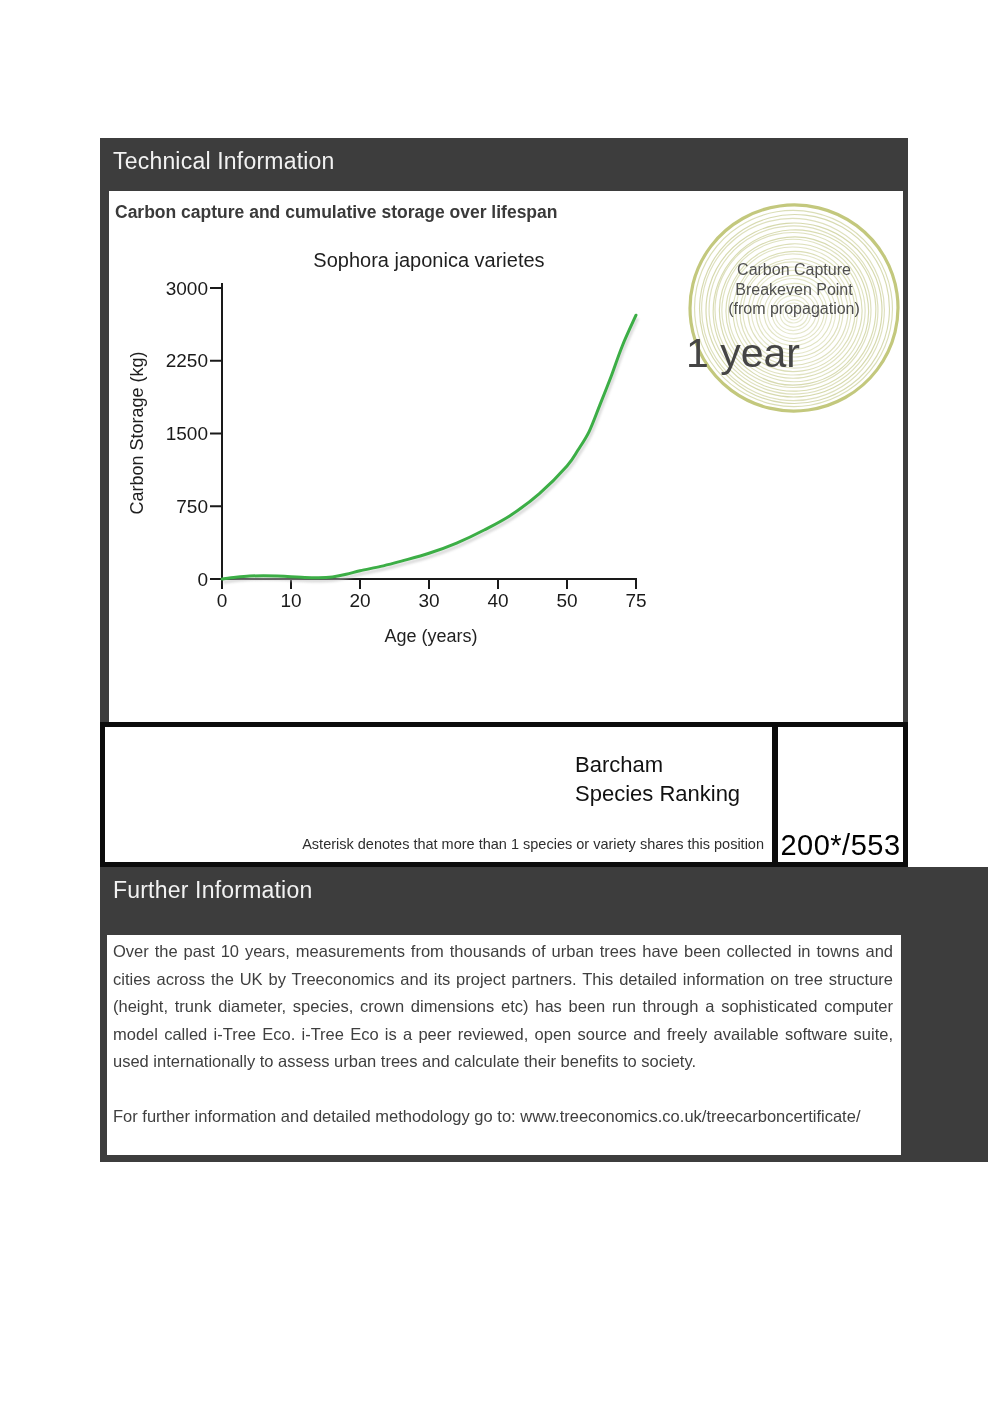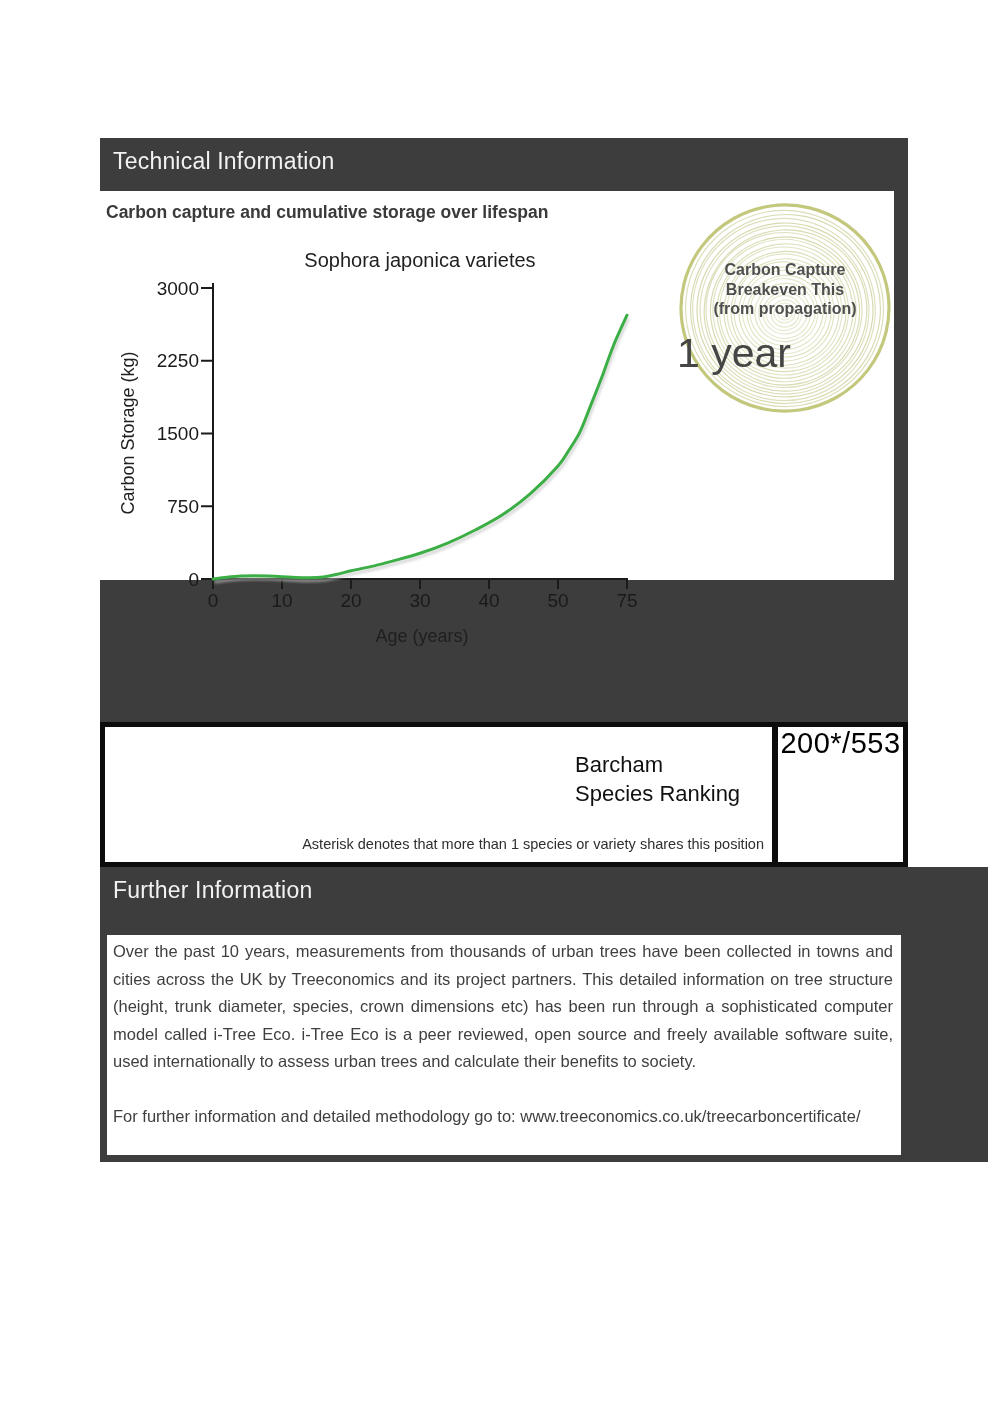--- a/index.html
+++ b/index.html
@@ -13,47 +13,47 @@
     --badge-text:#4f4f4f;
   }
   *{box-sizing:border-box;margin:0;padding:0;}
   html,body{background:#ffffff;}
   body{font-family:"Liberation Sans","DejaVu Sans",sans-serif;color:var(--body-text);}
   .page{position:relative;width:1004px;height:1421px;background:#ffffff;overflow:hidden;}
 
   
   .tech-section{position:absolute;left:100px;top:138px;width:808px;height:584px;background:var(--section-bar);}
   .section-title{position:absolute;left:13px;top:10px;font-size:23px;letter-spacing:.2px;color:var(--header-text);}
-  .tech-box{position:absolute;left:0;top:53px;width:794px;height:389px;background:#ffffff;}
+  .tech-box{position:absolute;left:9px;top:53px;width:794px;height:531px;background:#ffffff;}
   .box-subtitle{position:absolute;left:6px;top:11px;font-size:17.5px;font-weight:bold;color:#3a3a3a;}
   .chart-svg{position:absolute;left:0;top:0;width:794px;height:531px;}
   .chart-title-text{font-size:20px;fill:#1f1f1f;text-anchor:middle;}
   .axis-title{font-size:18px;fill:#1f1f1f;text-anchor:middle;}
   .tick-label{font-size:19px;fill:#1a1a1a;}
   .tick-x{text-anchor:middle;}
   .tick-y{text-anchor:end;}
   .ax{stroke:#1a1a1a;stroke-width:2;stroke-linecap:square;fill:none;}
   .curve{stroke:var(--curve-green);stroke-width:3;fill:none;stroke-linecap:round;}
   .curve-shadow{stroke:#bfbfbf;stroke-width:3.5;fill:none;opacity:.55;}
   .chart-desc{position:absolute;left:6px;top:479px;width:779px;font-size:15.5px;line-height:22px;color:var(--body-text);}
 
   
   .badge{position:absolute;left:577px;top:7px;width:216px;height:216px;}
   .badge svg{position:absolute;left:0;top:0;}
   .ring{fill:none;stroke:var(--ring);stroke-width:1.15;}
   .ring-outer{fill:none;stroke:var(--ring-outer);stroke-width:3.2;}
-  .badge-text{position:absolute;left:0;top:62px;width:100%;text-align:center;font-size:16px;font-weight:bold;line-height:19.5px;color:var(--badge-text);}
+  .badge-text{position:absolute;left:0;top:62px;width:100%;text-align:center;font-size:16px;font-weight:normal;line-height:19.5px;color:var(--badge-text);}
   .badge-value{position:absolute;left:0;top:132px;width:100%;font-size:41px;font-weight:400;color:#454545;}
 
   
   .rank-row{position:absolute;left:100px;top:722px;width:808px;height:145px;background:#ffffff;border:5px solid var(--border-black);display:flex;}
   .rank-left{position:relative;flex:1 1 auto;}
   .rank-name{position:absolute;left:470px;top:23px;font-size:22px;line-height:29px;color:#111111;}
   .rank-note{position:absolute;right:8px;bottom:10px;font-size:14.5px;color:#2e2e2e;}
-  .rank-right{width:131px;border-left:6px solid var(--border-black);display:flex;align-items:flex-start;justify-content:center;}
+  .rank-right{width:131px;border-left:6px solid var(--border-black);display:flex;align-items:flex-end;justify-content:center;}
   .rank-value{font-size:29px;color:#000000;letter-spacing:.5px;}
 
   
   .further-section{position:absolute;left:100px;top:867px;width:888px;height:295px;background:var(--section-bar);}
   .further-box{position:absolute;left:7px;top:68px;width:794px;height:220px;background:#ffffff;padding:3px 8px 4px 6px;}
   .further-para{font-size:16.5px;line-height:27.5px;text-align:justify;color:var(--body-text);}
   .further-link{margin-top:27px;font-size:16.5px;line-height:27.5px;color:var(--body-text);}
 </style>
 </head>
 <body>
@@ -134,21 +134,21 @@
           <ellipse class="ring" style="opacity:.38" cx="107.5" cy="115" rx="26" ry="25.5" transform="rotate(18 107.5 115)"></ellipse>
           <ellipse class="ring" style="opacity:.42" cx="108" cy="115" rx="22" ry="21" transform="rotate(-6 108 115)"></ellipse>
           <ellipse class="ring" style="opacity:.36" cx="107" cy="115" rx="18" ry="17.5" transform="rotate(12 107 115)"></ellipse>
           <ellipse class="ring" style="opacity:.4" cx="108" cy="115.5" rx="14" ry="13.5" transform="rotate(-15 108 115.5)"></ellipse>
           <ellipse class="ring" style="opacity:.34" cx="107.5" cy="115" rx="10.5" ry="10" transform="rotate(6 107.5 115)"></ellipse>
           <ellipse class="ring" style="opacity:.36" cx="108" cy="115.5" rx="7" ry="6.5"></ellipse>
           <ellipse class="ring" style="opacity:.3" cx="108" cy="115.5" rx="4" ry="3.5"></ellipse>
         </svg>
         <div class="badge-text">
           <div>Carbon Capture</div>
-          <div>Breakeven This</div>
+          <div>Breakeven Point</div>
           <div>(from propagation)</div>
         </div>
         <div class="badge-value">1 year</div>
       </div>
     </div>
   </section>
 
   <section class="rank-row">
     <div class="rank-left">
       <div class="rank-name">

